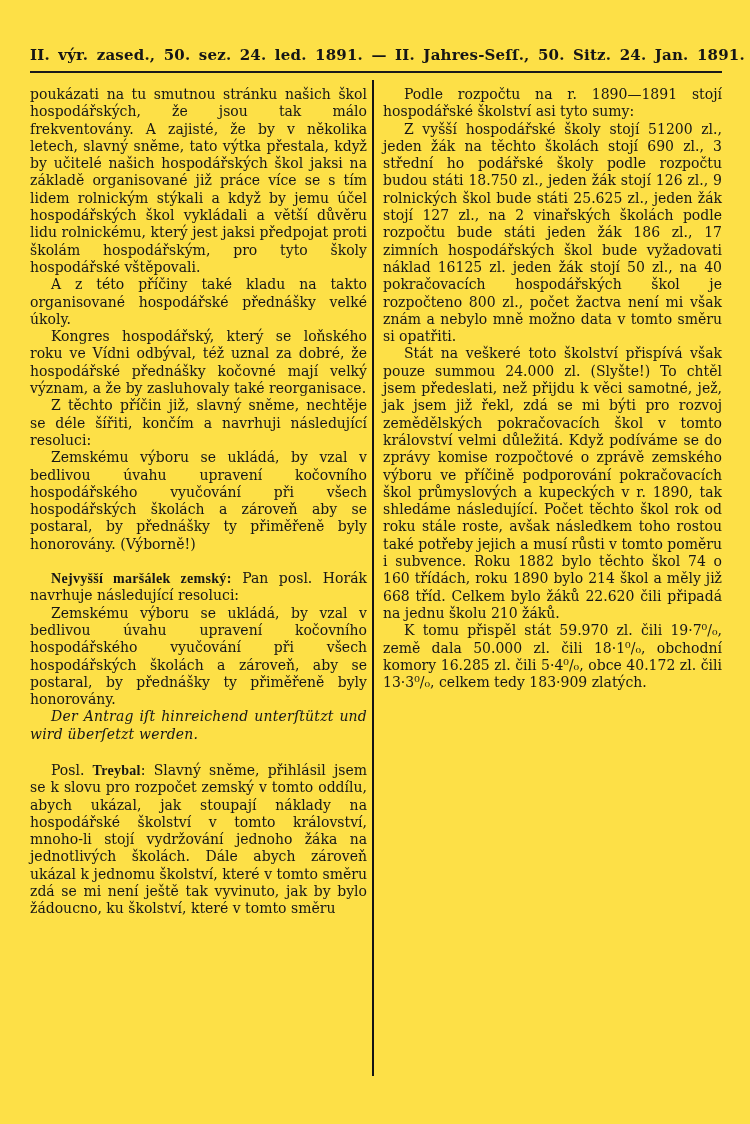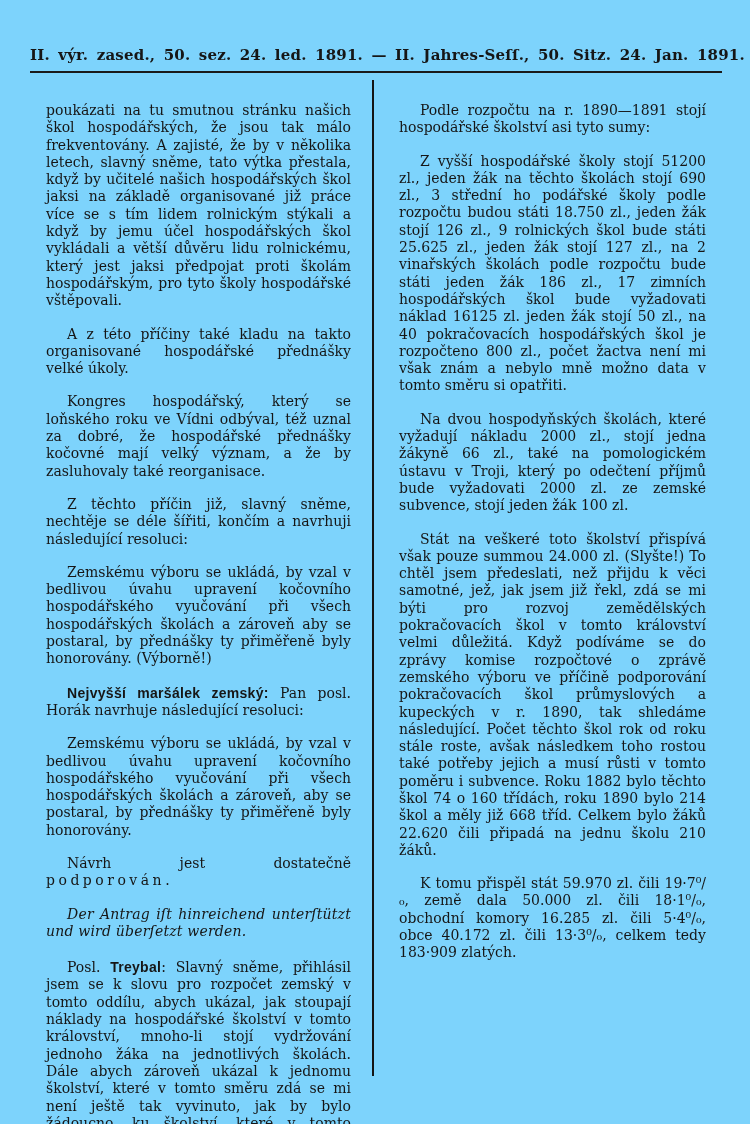--- a/index.html
+++ b/index.html
@@ -5,21 +5,21 @@
   html, body {
     margin: 0;
     padding: 0;
     background: #e9e9e6;
   }
   .page {
     position: relative;
     width: 750px;
     height: 1124px;
     margin: 0 auto;
-    background: #7dd3fc;
+    background: #fde047;
     color: #161616;
     font-family: "DejaVu Serif", "Liberation Serif", serif;
     overflow: hidden;
     box-sizing: border-box;
     padding: 46px 28px 0 30px;
   }
   .header {
     display: flex;
     justify-content: space-between;
     align-items: baseline;
@@ -55,26 +55,26 @@
   .col-right { margin-left: 8px; width: 340px; }
   .divider {
     position: absolute;
     left: 342px;
     top: -6px;
     width: 2px;
     height: 996px;
     background: #141414;
   }
   p.para {
-    margin: 16px;
+    margin: 0;
     padding: 0;
   }
   p.para.indent { text-indent: 1.5em; }
   .seg-bold {
-    font-family: Liberation Sans, sans-serif;
+    font-family: Liberation Serif, serif;
     font-weight: bold;
     letter-spacing: 0.3px;
   }
   .seg-spaced { letter-spacing: 3.5px; }
   .seg-fraktur {
     font-family: "DejaVu Serif", serif;
     letter-spacing: 0.2px;
     font-style: italic;
   }
 </style>
@@ -90,26 +90,24 @@
   <div class="header-rule"></div>
   <div class="columns">
     <div class="col col-left" id="col-left">
         <p class="para"><span class="seg-normal">poukázati na tu smutnou stránku našich škol hospodářských, že jsou tak málo frekventovány. A zajisté, že by v několika letech, slavný sněme, tato výtka přestala, když by učitelé našich hospodářských škol jaksi na základě organisované již práce více se s tím lidem rolnickým stýkali a když by jemu účel hospodářských škol vykládali a větší důvěru lidu rolnickému, který jest jaksi předpojat proti školám hospodářským, pro tyto školy hospodářské vštěpovali.</span></p>
         <p class="para indent"><span class="seg-normal">A z této příčiny také kladu na takto organisované hospodářské přednášky velké úkoly.</span></p>
         <p class="para indent"><span class="seg-normal">Kongres hospodářský, který se loňského roku ve Vídni odbýval, též uznal za dobré, že hospodářské přednášky kočovné mají velký význam, a že by zasluhovaly také reorganisace.</span></p>
         <p class="para indent"><span class="seg-normal">Z těchto příčin již, slavný sněme, nechtěje se déle šířiti, končím a navrhuji následující resoluci:</span></p>
         <p class="para indent"><span class="seg-normal">Zemskému výboru se ukládá, by vzal v bedlivou úvahu upravení kočovního hospodářského vyučování při všech hospodářských školách a zároveň aby se postaral, by přednášky ty přiměřeně byly honorovány. (Výborně!)</span></p>
         <p class="para indent" style="margin-top: 17px;"><span class="seg-bold">Nejvyšší maršálek zemský:</span><span class="seg-normal"> Pan posl. Horák navrhuje následující resoluci:</span></p>
         <p class="para indent"><span class="seg-normal">Zemskému výboru se ukládá, by vzal v bedlivou úvahu upravení kočovního hospodářského vyučování při všech hospodářských školách a zároveň, aby se postaral, by přednášky ty přiměřeně byly honorovány.</span></p>
-        <p class="para indent"><span class="seg-normal">Návrh jest dostatečně </span><span class="seg-spaced">podporován</span><span class="seg-normal">.</span></p>
         <p class="para indent"><span class="seg-fraktur">Der Antrag iſt hinreichend unterſtützt und wird überſetzt werden.</span></p>
         <p class="para indent" style="margin-top: 19px;"><span class="seg-normal">Posl. </span><span class="seg-bold">Treybal</span><span class="seg-normal">: Slavný sněme, přihlásil jsem se k slovu pro rozpočet zemský v tomto oddílu, abych ukázal, jak stoupají náklady na hospodářské školství v tomto království, mnoho-li stojí vydržování jednoho žáka na jednotlivých školách. Dále abych zároveň ukázal k jednomu školství, které v tomto směru zdá se mi není ještě tak vyvinuto, jak by bylo žádoucno, ku školství, které v tomto směru</span></p>
       </div>
     <div class="divider"></div>
     <div class="col col-right" id="col-right">
         <p class="para indent"><span class="seg-normal">Podle rozpočtu na r. 1890—1891 stojí hospodářské školství asi tyto sumy:</span></p>
         <p class="para indent"><span class="seg-normal">Z vyšší hospodářské školy stojí 51200 zl., jeden žák na těchto školách stojí 690 zl., 3 střední ho podářské školy podle rozpočtu budou státi 18.750 zl., jeden žák stojí 126 zl., 9 rolnických škol bude státi 25.625 zl., jeden žák stojí 127 zl., na 2 vinařských školách podle rozpočtu bude státi jeden žák 186 zl., 17 zimních hospodářských škol bude vyžadovati náklad 16125 zl. jeden žák stojí 50 zl., na 40 pokračovacích hospodářských škol je rozpočteno 800 zl., počet žactva není mi však znám a nebylo mně možno data v tomto směru si opatřiti.</span></p>
-        <p class="para indent"><span class="seg-normal">Na dvou hospodyňských školách, které vyžadují nákladu 2000 zl., stojí jedna žákyně 66 zl., také na pomologickém ústavu v Troji, který po odečtení příjmů bude vyžadovati 2000 zl. ze zemské subvence, stojí jeden žák 100 zl.</span></p>
         <p class="para indent"><span class="seg-normal">Stát na veškeré toto školství přispívá však pouze summou 24.000 zl. (Slyšte!) To chtěl jsem předeslati, než přijdu k věci samotné, jež, jak jsem již řekl, zdá se mi býti pro rozvoj zemědělských pokračovacích škol v tomto království velmi důležitá. Když podíváme se do zprávy komise rozpočtové o zprávě zemského výboru ve příčině podporování pokračovacích škol průmyslových a kupeckých v r. 1890, tak shledáme následující. Počet těchto škol rok od roku stále roste, avšak následkem toho rostou také potřeby jejich a musí růsti v tomto poměru i subvence. Roku 1882 bylo těchto škol 74 o 160 třídách, roku 1890 bylo 214 škol a měly již 668 tříd. Celkem bylo žáků 22.620 čili připadá na jednu školu 210 žáků.</span></p>
         <p class="para indent"><span class="seg-normal">K tomu přispěl stát 59.970 zl. čili 19·7⁰/₀, země dala 50.000 zl. čili 18·1⁰/₀, obchodní komory 16.285 zl. čili 5·4⁰/₀, obce 40.172 zl. čili 13·3⁰/₀, celkem tedy 183·909 zlatých.</span></p>
       </div>
   </div>
 </div>
 
 </body></html>

